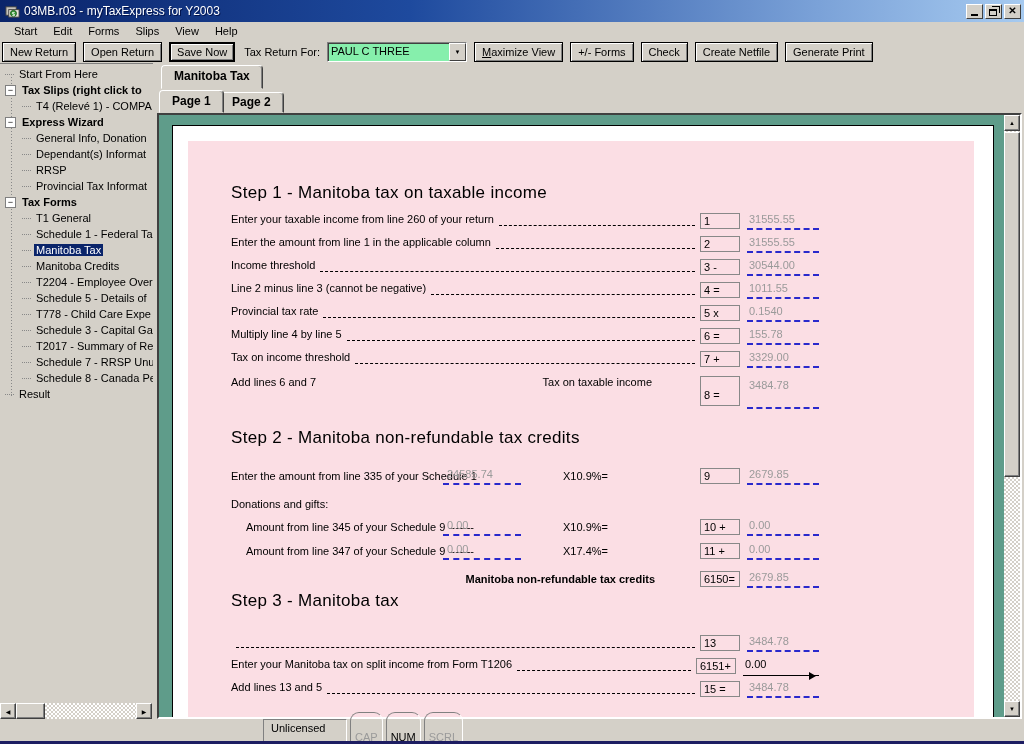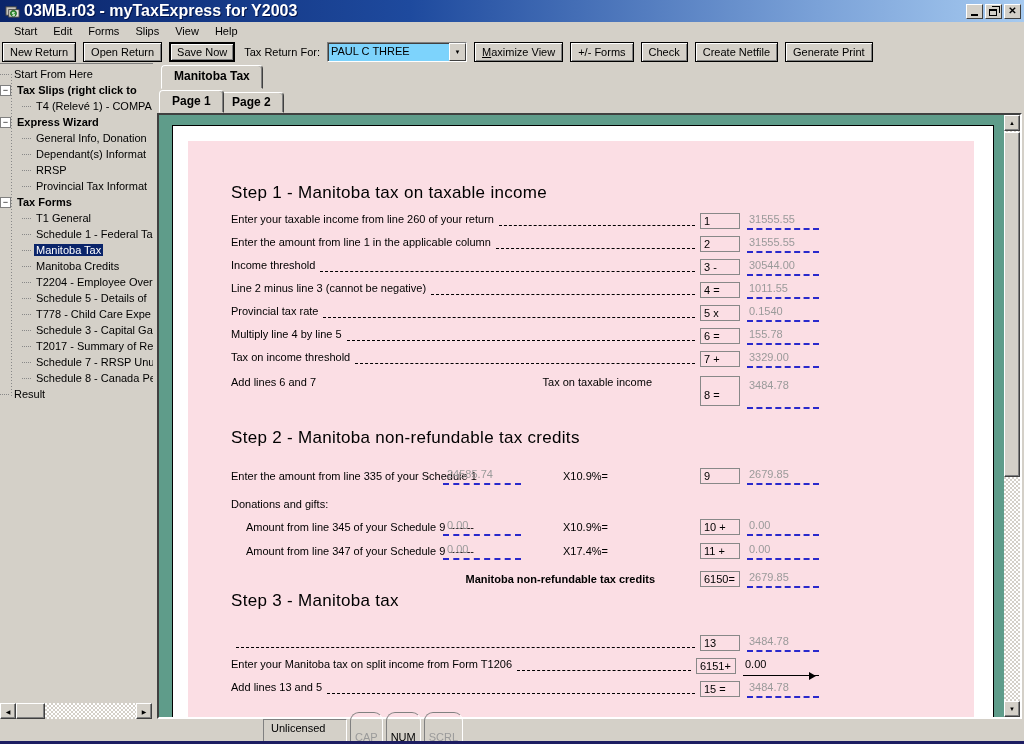--- a/index.html
+++ b/index.html
@@ -5,21 +5,21 @@
   * { margin:0; padding:0; box-sizing:border-box; }
   html,body { width:1024px; height:744px; }
   body { font-family:"Liberation Sans", sans-serif; font-size:11px; color:#000; }
   #app { position:relative; width:1024px; height:744px; background:#d4d0c8; overflow:hidden; }
 
   
   .titlebar { position:absolute; top:0; left:0; right:0; height:22px;
     background:linear-gradient(90deg,#0a246a 0%,#1e4a9e 40%,#7ba2d8 80%,#a6caf0 100%);
     display:flex; align-items:center; padding:0 3px; }
   .app-icon { width:15px; height:15px; margin:0 4px 0 2px; flex:0 0 auto; }
-  .title-text { color:#fff; font-weight:bold; font-size:16px; flex:1;
+  .title-text { color:#fff; font-weight:normal; font-size:12px; flex:1;
     text-shadow:1px 1px 0 #00124a; white-space:nowrap; overflow:hidden; }
   .win-btn { width:17px; height:15px; margin-left:2px; background:#d4d0c8;
     border:1px solid; border-color:#fff #404040 #404040 #fff;
     display:flex; align-items:center; justify-content:center; font-size:9px; line-height:1; }
   .glyph-min { width:7px; height:2px; background:#000; margin-top:7px; }
   .glyph-restore { width:8px; height:7px; border:1px solid #000; border-top-width:2px;
     box-shadow:2px -2px 0 -0px #d4d0c8, 3px -3px 0 0px #000; margin-top:2px; margin-left:-2px; }
   .glyph-close { font-weight:bold; font-size:10px; }
 
   
@@ -30,36 +30,36 @@
   
   .toolbar { position:absolute; top:40px; left:0; right:0; height:23px;
     display:flex; align-items:center; padding-left:2px; gap:7px; background:#d4d0c8; }
   .tbtn { height:20px; padding:0 7px; background:#d4d0c8; border:1px solid #000;
     box-shadow:inset 1px 1px 0 #fff, inset -1px -1px 0 #808080;
     display:flex; align-items:center; white-space:nowrap; font-size:11px; }
   .tbtn.default { border:2px solid #000; padding:0 6px; }
   .tbtn .lbl { display:block; }
   .tbtn.uletter .lbl::first-letter { text-decoration:underline; }
   .tb-label { margin-left:2px; white-space:nowrap; }
-  .combo { width:140px; height:20px; background:#7dd3fc; border:1px solid;
+  .combo { width:140px; height:20px; background:#86efac; border:1px solid;
     border-color:#808080 #fff #fff #808080; box-shadow:inset 1px 1px 0 #404040;
     display:flex; align-items:stretch; }
   .combo-text { flex:1; padding:2px 3px; white-space:nowrap; overflow:hidden; }
   .combo-btn { width:17px; background:#d4d0c8; border:1px solid;
     border-color:#fff #404040 #404040 #fff; display:flex; align-items:center; justify-content:center;
     font-size:6px; color:#000; }
 
   
   .sidebar { position:absolute; top:63px; left:0; width:153px; bottom:25px;
     background:#d4d0c8; overflow:hidden; border-top:1px solid #808080; }
   .tree { position:absolute; top:2px; left:0; right:0; bottom:17px; overflow:hidden;
     background-image:repeating-linear-gradient(to bottom,#888 0 1px,transparent 1px 3px);
     background-repeat:no-repeat; background-size:1px 322px; background-position:11px 8px; }
   .tree-item { height:16px; display:flex; align-items:center; white-space:nowrap; overflow:hidden; }
-  .tree-item.lvl0 { }
+  .tree-item.lvl0 { padding-left:5px; }
   .tree-item.lvl1 { padding-left:22px; }
   .expander { width:11px; height:11px; flex:0 0 auto; background:#fff; border:1px solid #808080;
     font-size:9px; line-height:9px; text-align:center; margin-right:4px; color:#000; }
   .stub { width:9px; flex:0 0 auto; border-top:1px dotted #888; margin-right:3px; }
   .tree-label { padding:0 2px; }
   .tree-label.bold { font-weight:bold; }
   .tree-label.selected { background:#0a246a; color:#fff; outline:1px dotted #d4d0c8; }
 
   
   .sb-btn { background:#d4d0c8; border:1px solid; border-color:#fff #404040 #404040 #fff;

